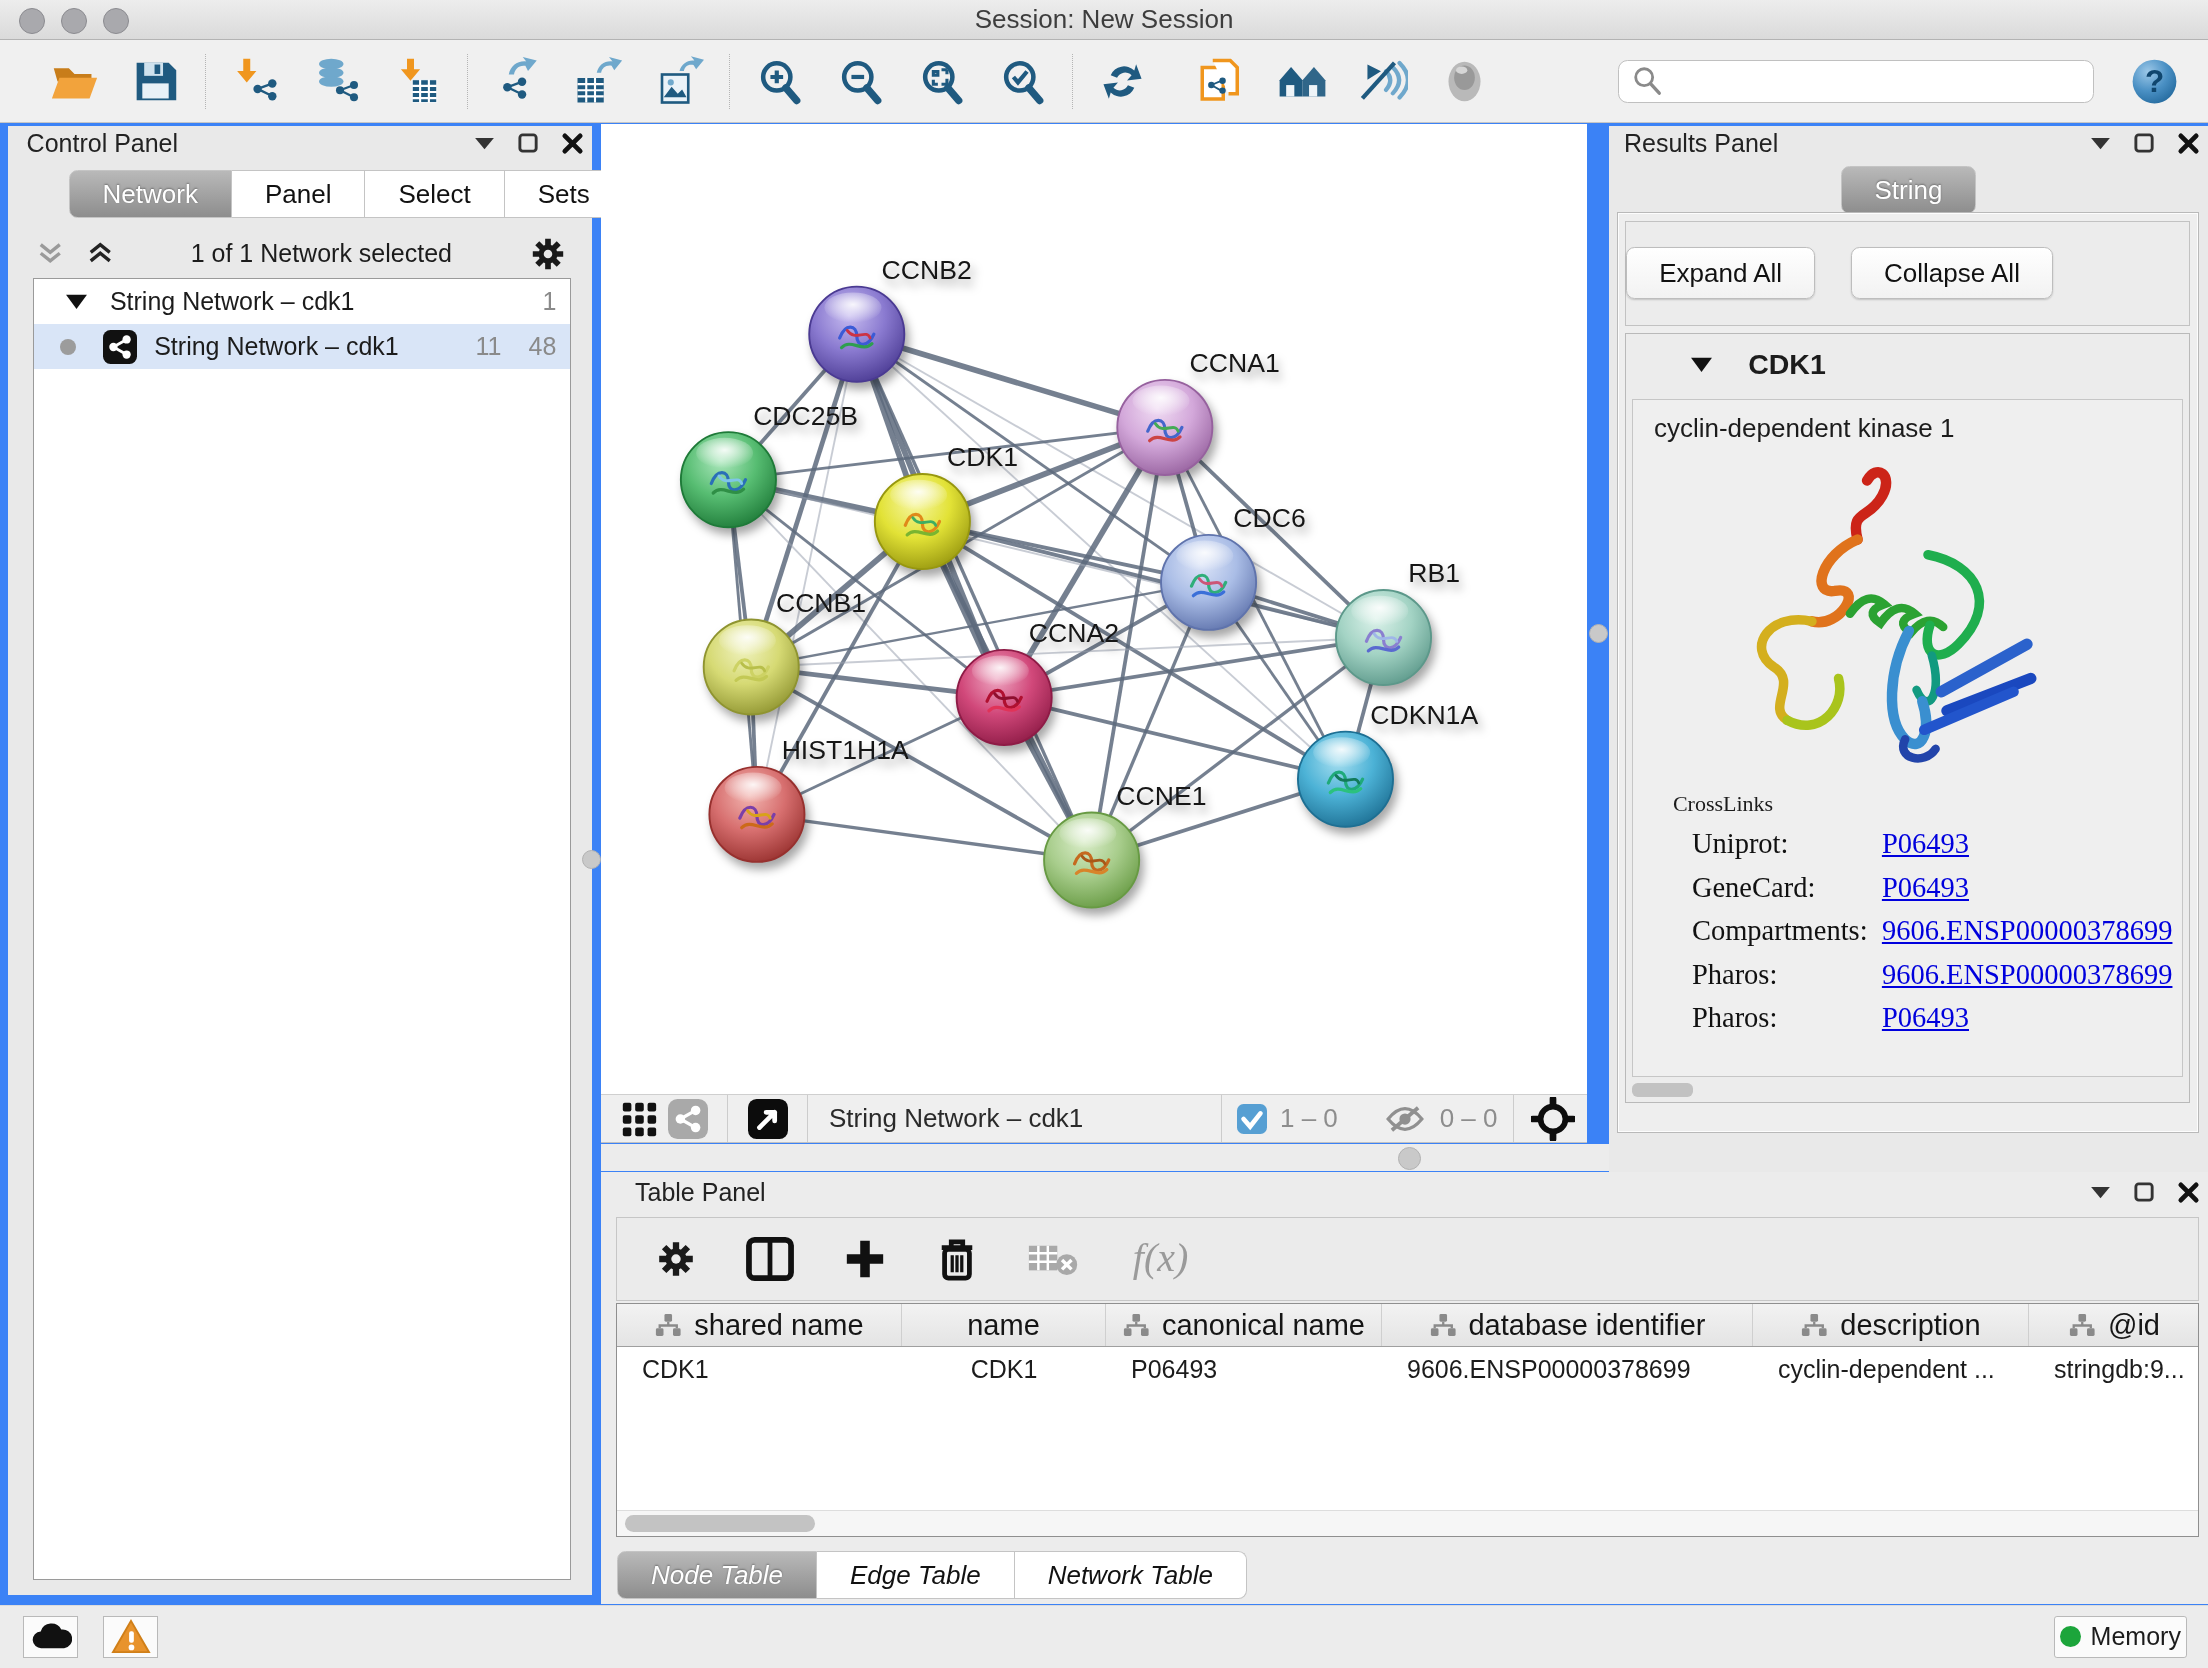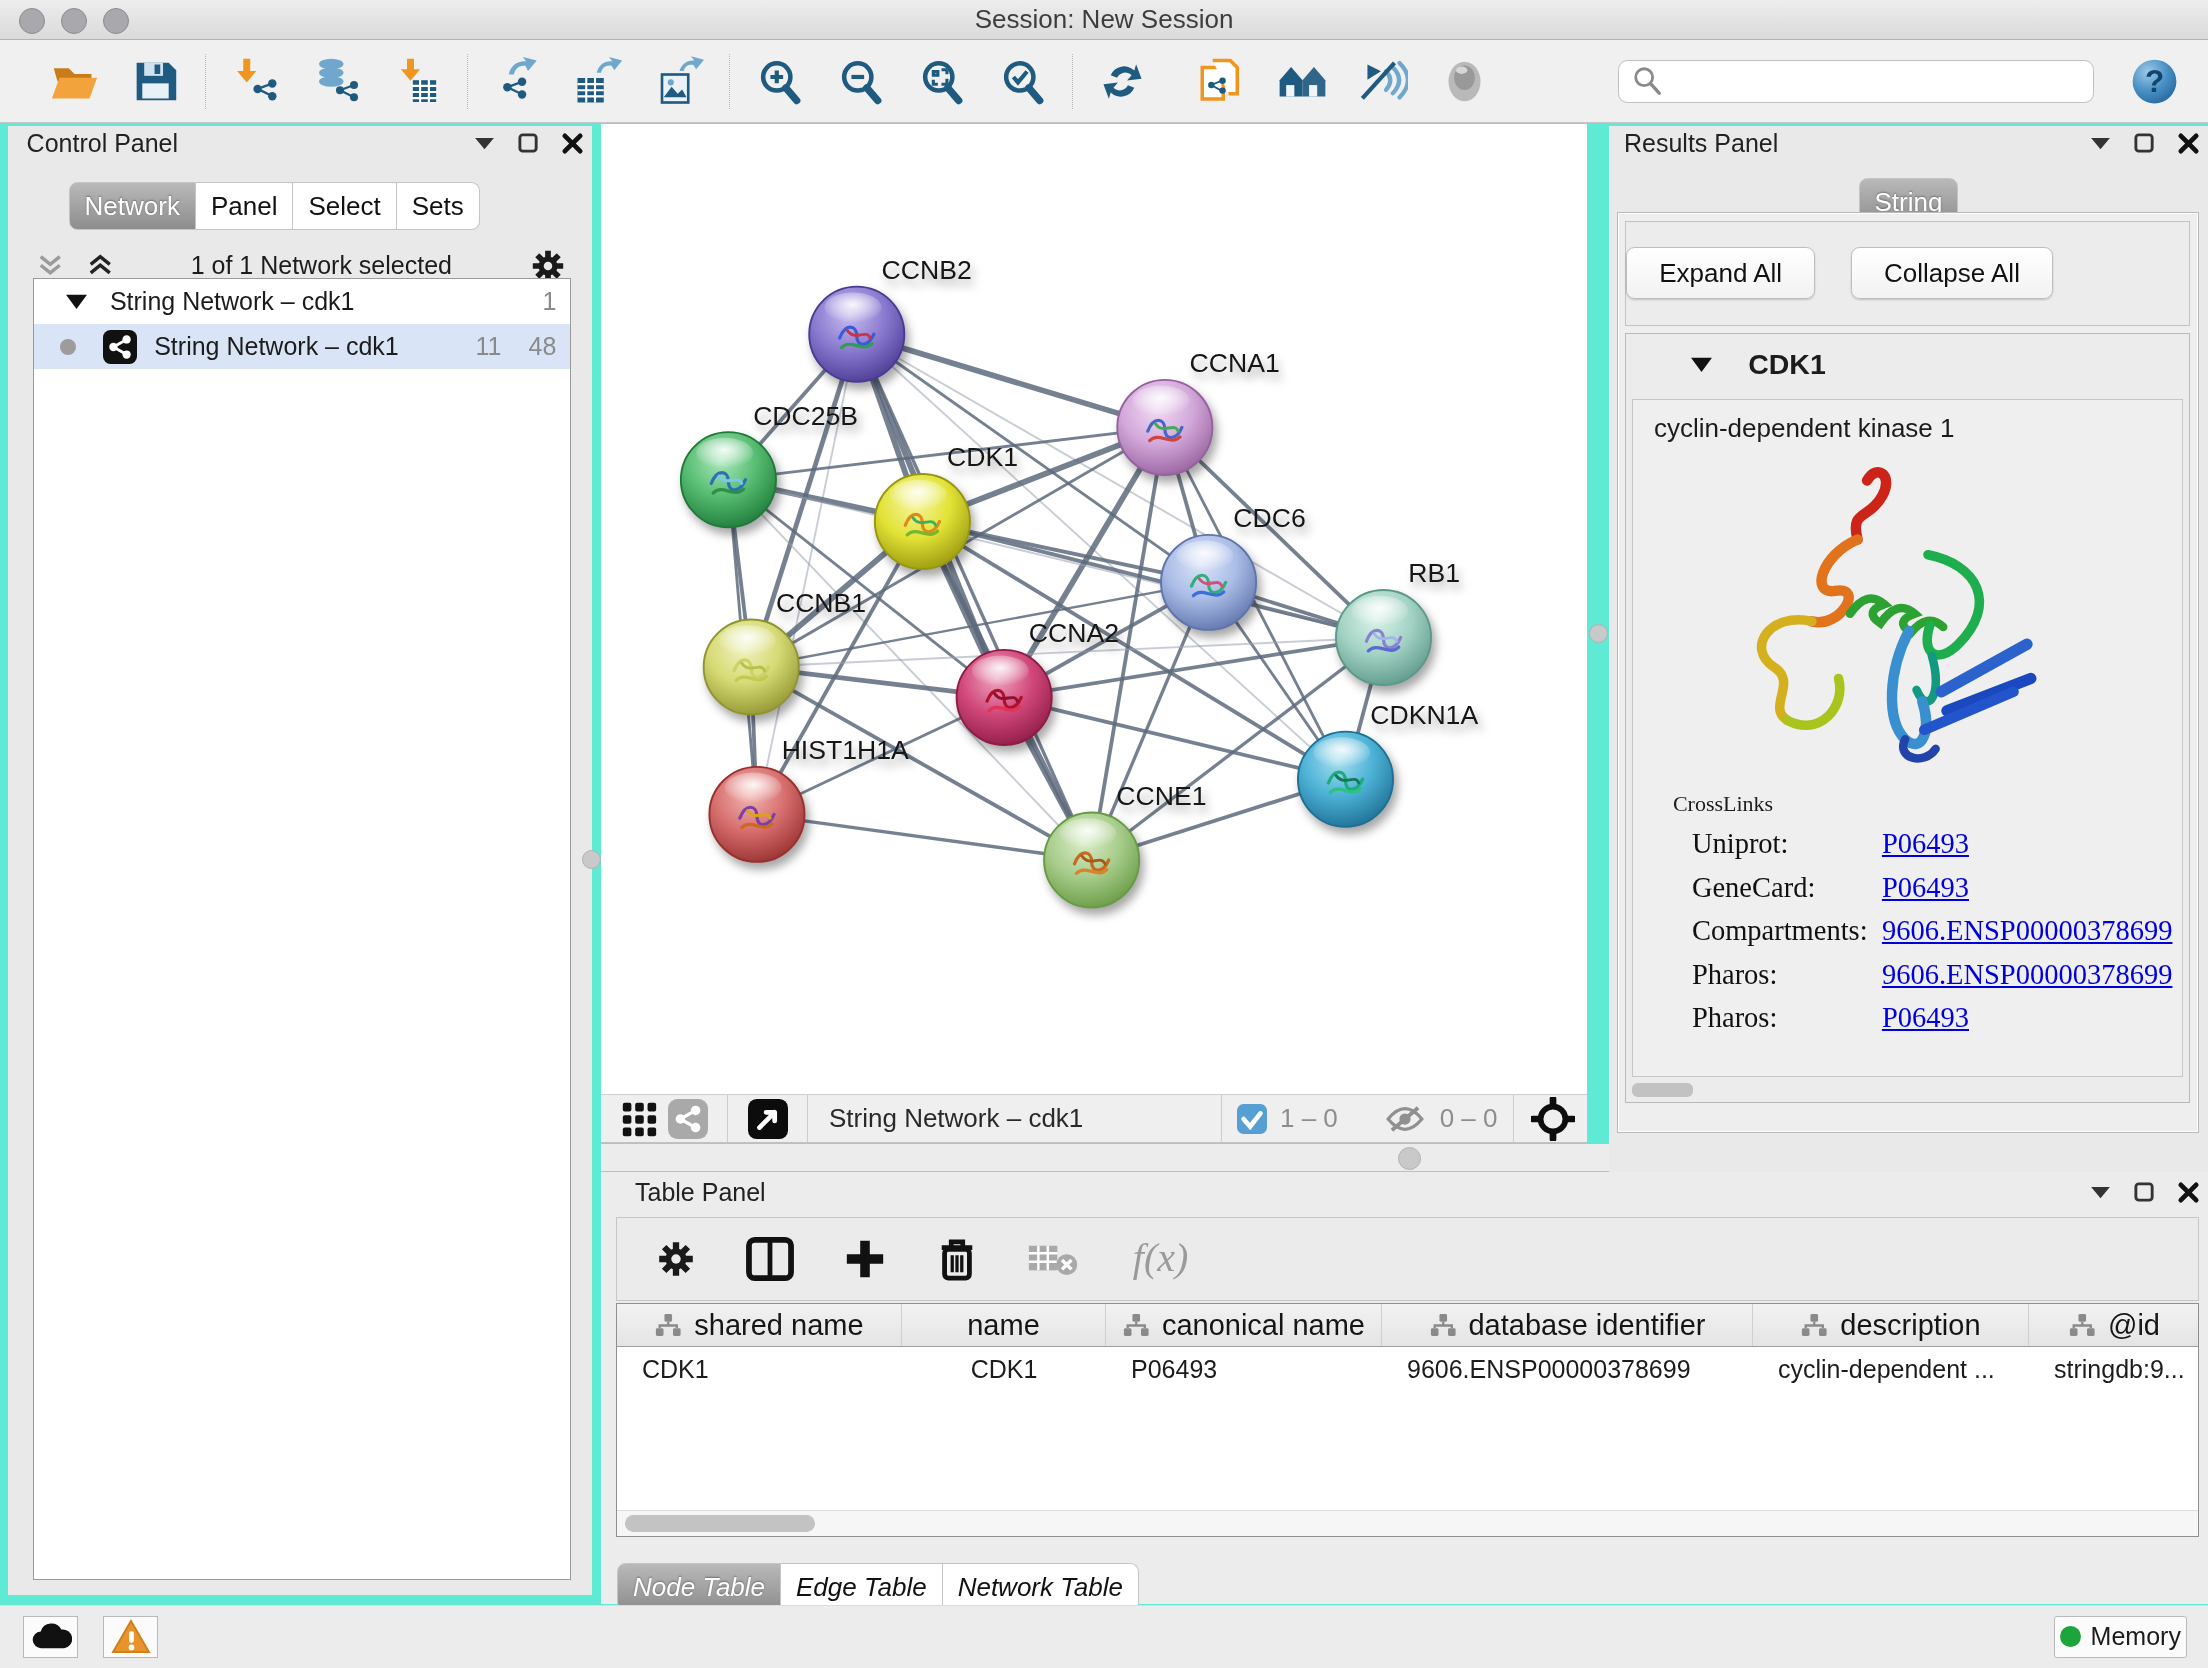--- a/index.html
+++ b/index.html
@@ -1,16 +1,16 @@
 <!DOCTYPE html>
 <html style="font-size:15px"><head>
 <meta charset="utf-8">
 <style>
   html,body{margin:0;padding:0;background:#888;}
-  .app{position:relative;width:2208px;height:1668px;background:#5eead4;overflow:hidden;
+  .app{position:relative;width:2208px;height:1668px;background:#3b82f6;overflow:hidden;
        font-family:"Liberation Sans",sans-serif;color:#1c1c1c;}
   
   .titlebar{position:absolute;left:0;top:0;width:2208px;height:39px;
     background:linear-gradient(#ededed,#dadada);border-bottom:1px solid #b3b3b3;}
   .lights{position:absolute;left:19px;top:7.6px;display:flex;gap:16px;}
   .light{width:24px;height:24px;border-radius:50%;background:#a9a9ad;border:1px solid #8b8b90;}
   .win-title{position:absolute;left:0;top:0;width:100%;height:39px;line-height:39px;
     text-align:center;font-size:26px;color:#3d3d3d;}
   
   .toolbar{position:absolute;left:0;top:40px;width:2208px;height:83px;background:#f0f0f0;
@@ -20,22 +20,22 @@
   .tb-icon{width:49px;height:49px;display:flex;align-items:center;justify-content:center;cursor:pointer;}
   .search-wrap{margin-left:auto;width:476px;height:43px;background:#fff;border:1px solid #c0c0c0;
     border-radius:9.5px;display:flex;align-items:center;padding:0 11.4px;box-sizing:border-box;}
   .search-wrap input{border:none;outline:none;flex:1;font-size:25px;font-family:inherit;background:transparent;}
   .help-btn{margin:0 3.8px 0 36px;}
   
   .panel-head{display:flex;align-items:center;font-size:25px;color:#222;height:34px;}
   .panel-head .ph-title{flex:1;}
   .ph-icons{display:flex;align-items:center;gap:21px;padding-right:7.6px;}
   .tabset{display:flex;}
-  .tab{height:46px;line-height:46px;padding:0 15px;font-size:26px;background:#fff;
-    border:1px solid #c4c4c4;border-left-width:0;color:#111;cursor:pointer;margin-top:12px;}
+  .tab{height:46px;line-height:46px;padding:0 33px;font-size:26px;background:#fff;
+    border:1px solid #c4c4c4;border-left-width:0;color:#111;cursor:pointer;}
   .tab:first-child{border-left-width:1px;border-radius:8.6px 0 0 8.6px;}
   .tab:last-child{border-radius:0 8.6px 8.6px 0;}
   .tab.sel{background:linear-gradient(#b9b9b9,#8d8d8d);color:#fff;text-shadow:0 -1px 1.9px rgba(0,0,0,.35);}
   .tab.single{border-radius:8.6px;border-left-width:1px;}
   
   .control-panel{position:absolute;left:7.6px;top:126px;width:584px;height:1469px;background:#e9e9e9;}
   .cp-tabs{display:flex;justify-content:flex-start;padding-left:61px;margin-top:9.5px;}
   .cp-gearrow{display:flex;align-items:center;margin:17px 25px 7.6px 28.5px;font-size:25px;}
   .cp-gearrow .gr-label{flex:1;text-align:center;}
   .cp-list{position:absolute;left:25px;right:21px;top:152px;bottom:15px;background:#fff;

